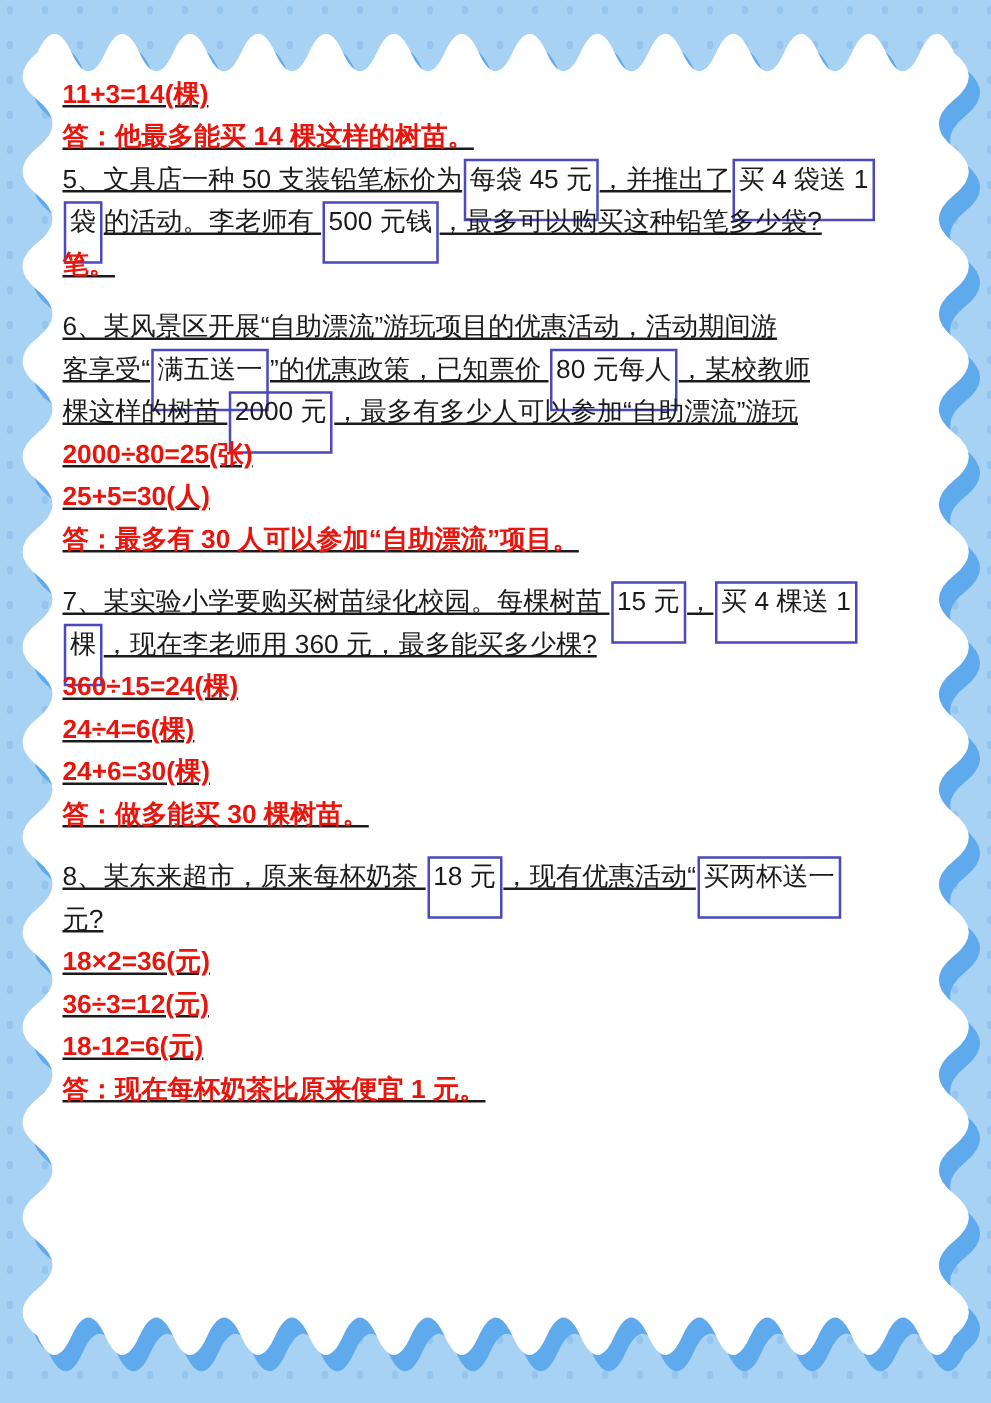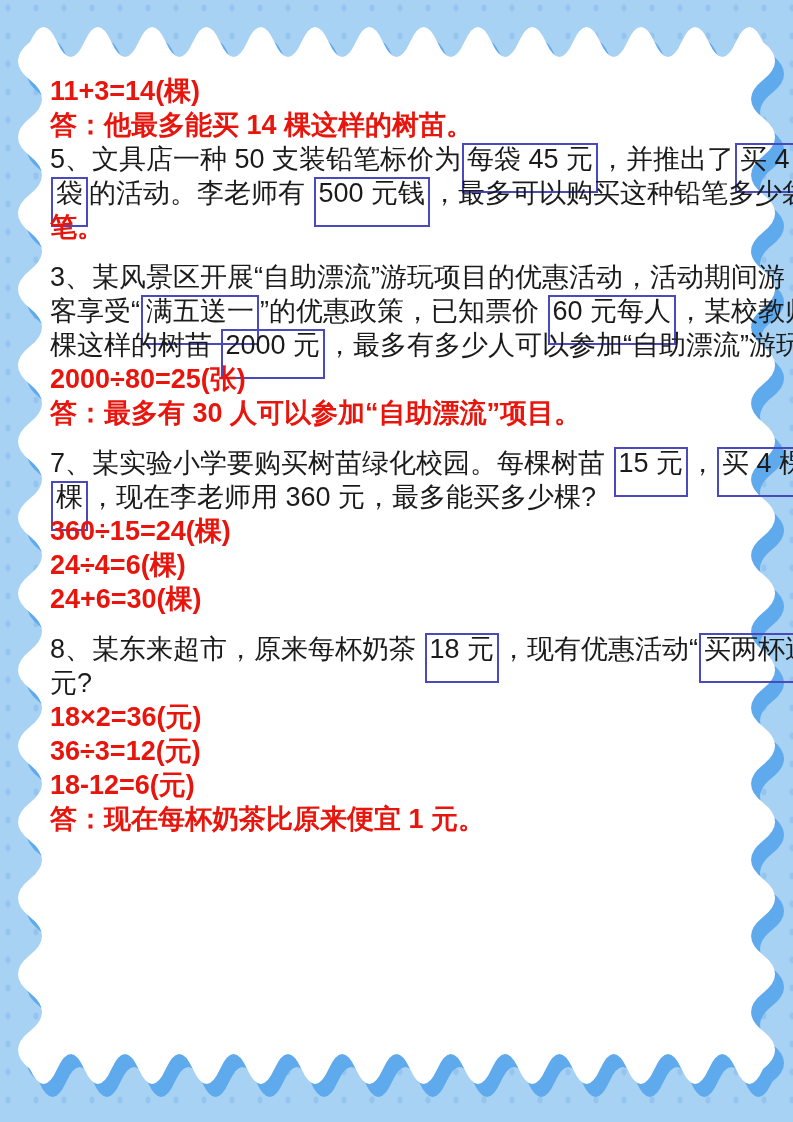--- a/index.html
+++ b/index.html
@@ -7,22 +7,22 @@
     --ink:#1b1b1b; --red:#E8150D; --box:#4A49BE;
   }
   html,body{margin:0;padding:0;}
   body{
     width:793px;height:1122px;overflow:hidden;background:var(--bg);
     font-family:"Liberation Sans","DejaVu Sans",sans-serif;
   }
   #stage{position:relative;width:793px;height:1122px;}
   #border-svg{position:absolute;left:0;top:0;width:793px;height:1122px;}
   #text-layer{
-    position:absolute;left:50px;top:74px;width:706px;
-    color:var(--ink);font-size:27px;
+    position:absolute;left:50px;top:59px;width:706px;
+    color:var(--ink);font-size:21px;text-decoration:underline;
   }
   .line{height:34px;line-height:34px;white-space:nowrap;letter-spacing:0;}
   .line.red{color:var(--red);font-weight:700;}
   .spacer{height:16px;}
   .box{
     display:inline-block;border:2px solid var(--box);
     padding:0 3px;line-height:29px;height:50px;box-sizing:border-box;
     margin:0 1px;vertical-align:baseline;
   }
   .gap-before{margin-left:54px;}
@@ -42,31 +42,33 @@
       <path transform="translate(9,13)" d="M 30 42 q 13.57 -30.00 27.15 0.00 q 13.57 30.00 27.15 0.00 q 13.57 -30.00 27.15 0.00 q 13.57 30.00 27.15 0.00 q 13.57 -30.00 27.15 0.00 q 13.57 30.00 27.15 0.00 q 13.57 -30.00 27.15 0.00 q 13.57 30.00 27.15 0.00 q 13.57 -30.00 27.15 0.00 q 13.57 30.00 27.15 0.00 q 13.57 -30.00 27.15 0.00 q 13.57 30.00 27.15 0.00 q 13.57 -30.00 27.15 0.00 q 13.57 30.00 27.15 0.00 q 13.57 -30.00 27.15 0.00 q 13.57 30.00 27.15 0.00 q 13.57 -30.00 27.15 0.00 q 13.57 30.00 27.15 0.00 q 13.57 -30.00 27.15 0.00 q 13.57 30.00 27.15 0.00 q 13.57 -30.00 27.15 0.00 q 13.57 30.00 27.15 0.00 q 13.57 -30.00 27.15 0.00 q 13.57 30.00 27.15 0.00 q 13.57 -30.00 27.15 0.00 q 13.57 30.00 27.15 0.00 q 13.57 -30.00 27.15 0.00 q 24.00 19.02 0.00 38.04 q -24.00 19.02 0.00 38.04 q 24.00 19.02 0.00 38.04 q -24.00 19.02 0.00 38.04 q 24.00 19.02 0.00 38.04 q -24.00 19.02 0.00 38.04 q 24.00 19.02 0.00 38.04 q -24.00 19.02 0.00 38.04 q 24.00 19.02 0.00 38.04 q -24.00 19.02 0.00 38.04 q 24.00 19.02 0.00 38.04 q -24.00 19.02 0.00 38.04 q 24.00 19.02 0.00 38.04 q -24.00 19.02 0.00 38.04 q 24.00 19.02 0.00 38.04 q -24.00 19.02 0.00 38.04 q 24.00 19.02 0.00 38.04 q -24.00 19.02 0.00 38.04 q 24.00 19.02 0.00 38.04 q -24.00 19.02 0.00 38.04 q 24.00 19.02 0.00 38.04 q -24.00 19.02 0.00 38.04 q 24.00 19.02 0.00 38.04 q -24.00 19.02 0.00 38.04 q 24.00 19.02 0.00 38.04 q -24.00 19.02 0.00 38.04 q 24.00 19.02 0.00 38.04 q -13.57 30.00 -27.15 0.00 q -13.57 -30.00 -27.15 0.00 q -13.57 30.00 -27.15 0.00 q -13.57 -30.00 -27.15 0.00 q -13.57 30.00 -27.15 0.00 q -13.57 -30.00 -27.15 0.00 q -13.57 30.00 -27.15 0.00 q -13.57 -30.00 -27.15 0.00 q -13.57 30.00 -27.15 0.00 q -13.57 -30.00 -27.15 0.00 q -13.57 30.00 -27.15 0.00 q -13.57 -30.00 -27.15 0.00 q -13.57 30.00 -27.15 0.00 q -13.57 -30.00 -27.15 0.00 q -13.57 30.00 -27.15 0.00 q -13.57 -30.00 -27.15 0.00 q -13.57 30.00 -27.15 0.00 q -13.57 -30.00 -27.15 0.00 q -13.57 30.00 -27.15 0.00 q -13.57 -30.00 -27.15 0.00 q -13.57 30.00 -27.15 0.00 q -13.57 -30.00 -27.15 0.00 q -13.57 30.00 -27.15 0.00 q -13.57 -30.00 -27.15 0.00 q -13.57 30.00 -27.15 0.00 q -13.57 -30.00 -27.15 0.00 q -13.57 30.00 -27.15 0.00 q -24.00 -19.02 0.00 -38.04 q 24.00 -19.02 0.00 -38.04 q -24.00 -19.02 0.00 -38.04 q 24.00 -19.02 0.00 -38.04 q -24.00 -19.02 0.00 -38.04 q 24.00 -19.02 0.00 -38.04 q -24.00 -19.02 0.00 -38.04 q 24.00 -19.02 0.00 -38.04 q -24.00 -19.02 0.00 -38.04 q 24.00 -19.02 0.00 -38.04 q -24.00 -19.02 0.00 -38.04 q 24.00 -19.02 0.00 -38.04 q -24.00 -19.02 0.00 -38.04 q 24.00 -19.02 0.00 -38.04 q -24.00 -19.02 0.00 -38.04 q 24.00 -19.02 0.00 -38.04 q -24.00 -19.02 0.00 -38.04 q 24.00 -19.02 0.00 -38.04 q -24.00 -19.02 0.00 -38.04 q 24.00 -19.02 0.00 -38.04 q -24.00 -19.02 0.00 -38.04 q 24.00 -19.02 0.00 -38.04 q -24.00 -19.02 0.00 -38.04 q 24.00 -19.02 0.00 -38.04 q -24.00 -19.02 0.00 -38.04 q 24.00 -19.02 0.00 -38.04 q -24.00 -19.02 0.00 -38.04 Z" fill="#5FA9ED"></path>
       <path d="M 30 42 q 13.57 -30.00 27.15 0.00 q 13.57 30.00 27.15 0.00 q 13.57 -30.00 27.15 0.00 q 13.57 30.00 27.15 0.00 q 13.57 -30.00 27.15 0.00 q 13.57 30.00 27.15 0.00 q 13.57 -30.00 27.15 0.00 q 13.57 30.00 27.15 0.00 q 13.57 -30.00 27.15 0.00 q 13.57 30.00 27.15 0.00 q 13.57 -30.00 27.15 0.00 q 13.57 30.00 27.15 0.00 q 13.57 -30.00 27.15 0.00 q 13.57 30.00 27.15 0.00 q 13.57 -30.00 27.15 0.00 q 13.57 30.00 27.15 0.00 q 13.57 -30.00 27.15 0.00 q 13.57 30.00 27.15 0.00 q 13.57 -30.00 27.15 0.00 q 13.57 30.00 27.15 0.00 q 13.57 -30.00 27.15 0.00 q 13.57 30.00 27.15 0.00 q 13.57 -30.00 27.15 0.00 q 13.57 30.00 27.15 0.00 q 13.57 -30.00 27.15 0.00 q 13.57 30.00 27.15 0.00 q 13.57 -30.00 27.15 0.00 q 24.00 19.02 0.00 38.04 q -24.00 19.02 0.00 38.04 q 24.00 19.02 0.00 38.04 q -24.00 19.02 0.00 38.04 q 24.00 19.02 0.00 38.04 q -24.00 19.02 0.00 38.04 q 24.00 19.02 0.00 38.04 q -24.00 19.02 0.00 38.04 q 24.00 19.02 0.00 38.04 q -24.00 19.02 0.00 38.04 q 24.00 19.02 0.00 38.04 q -24.00 19.02 0.00 38.04 q 24.00 19.02 0.00 38.04 q -24.00 19.02 0.00 38.04 q 24.00 19.02 0.00 38.04 q -24.00 19.02 0.00 38.04 q 24.00 19.02 0.00 38.04 q -24.00 19.02 0.00 38.04 q 24.00 19.02 0.00 38.04 q -24.00 19.02 0.00 38.04 q 24.00 19.02 0.00 38.04 q -24.00 19.02 0.00 38.04 q 24.00 19.02 0.00 38.04 q -24.00 19.02 0.00 38.04 q 24.00 19.02 0.00 38.04 q -24.00 19.02 0.00 38.04 q 24.00 19.02 0.00 38.04 q -13.57 30.00 -27.15 0.00 q -13.57 -30.00 -27.15 0.00 q -13.57 30.00 -27.15 0.00 q -13.57 -30.00 -27.15 0.00 q -13.57 30.00 -27.15 0.00 q -13.57 -30.00 -27.15 0.00 q -13.57 30.00 -27.15 0.00 q -13.57 -30.00 -27.15 0.00 q -13.57 30.00 -27.15 0.00 q -13.57 -30.00 -27.15 0.00 q -13.57 30.00 -27.15 0.00 q -13.57 -30.00 -27.15 0.00 q -13.57 30.00 -27.15 0.00 q -13.57 -30.00 -27.15 0.00 q -13.57 30.00 -27.15 0.00 q -13.57 -30.00 -27.15 0.00 q -13.57 30.00 -27.15 0.00 q -13.57 -30.00 -27.15 0.00 q -13.57 30.00 -27.15 0.00 q -13.57 -30.00 -27.15 0.00 q -13.57 30.00 -27.15 0.00 q -13.57 -30.00 -27.15 0.00 q -13.57 30.00 -27.15 0.00 q -13.57 -30.00 -27.15 0.00 q -13.57 30.00 -27.15 0.00 q -13.57 -30.00 -27.15 0.00 q -13.57 30.00 -27.15 0.00 q -24.00 -19.02 0.00 -38.04 q 24.00 -19.02 0.00 -38.04 q -24.00 -19.02 0.00 -38.04 q 24.00 -19.02 0.00 -38.04 q -24.00 -19.02 0.00 -38.04 q 24.00 -19.02 0.00 -38.04 q -24.00 -19.02 0.00 -38.04 q 24.00 -19.02 0.00 -38.04 q -24.00 -19.02 0.00 -38.04 q 24.00 -19.02 0.00 -38.04 q -24.00 -19.02 0.00 -38.04 q 24.00 -19.02 0.00 -38.04 q -24.00 -19.02 0.00 -38.04 q 24.00 -19.02 0.00 -38.04 q -24.00 -19.02 0.00 -38.04 q 24.00 -19.02 0.00 -38.04 q -24.00 -19.02 0.00 -38.04 q 24.00 -19.02 0.00 -38.04 q -24.00 -19.02 0.00 -38.04 q 24.00 -19.02 0.00 -38.04 q -24.00 -19.02 0.00 -38.04 q 24.00 -19.02 0.00 -38.04 q -24.00 -19.02 0.00 -38.04 q 24.00 -19.02 0.00 -38.04 q -24.00 -19.02 0.00 -38.04 q 24.00 -19.02 0.00 -38.04 q -24.00 -19.02 0.00 -38.04 Z" fill="#FFFFFF"></path>
     </svg>
   <div id="text-layer">
       <div class="line red"><span>11+3=14(棵)</span></div>
       <div class="line red"><span>答：他最多能买 14 棵这样的树苗。</span></div>
       <div class="line black"><span>5、文具店一种 50 支装铅笔标价为</span><span class="box">每袋 45 元</span><span>，并推出了</span><span class="box">买 4 袋送 1</span></div>
       <div class="line black"><span class="box">袋</span><span>的活动。李老师有 </span><span class="box">500 元钱</span><span>，最多可以购买这种铅笔多少袋?</span></div>
       <div class="line red"><span>笔。</span></div>
       <div class="spacer"></div>
-      <div class="line black"><span>3、某风景区开展“自助漂流”游玩项目的优惠活动，活动期间游</span></div>
-      <div class="line black"><span>客享受“</span><span class="box">满五送一</span><span>”的优惠政策，已知票价 </span><span class="box">60 元每人</span><span>，某校教师</span></div>
+      <div class="line black"><span>6、某风景区开展“自助漂流”游玩项目的优惠活动，活动期间游</span></div>
+      <div class="line black"><span>客享受“</span><span class="box">满五送一</span><span>”的优惠政策，已知票价 </span><span class="box">80 元每人</span><span>，某校教师</span></div>
       <div class="line black"><span>棵这样的树苗 </span><span class="box">2000 元</span><span>，最多有多少人可以参加“自助漂流”游玩</span></div>
       <div class="line red"><span>2000÷80=25(张)</span></div>
+      <div class="line red"><span>25+5=30(人)</span></div>
       <div class="line red"><span>答：最多有 30 人可以参加“自助漂流”项目。</span></div>
       <div class="spacer"></div>
       <div class="line black"><span>7、某实验小学要购买树苗绿化校园。每棵树苗 </span><span class="box">15 元</span><span>，</span><span class="box">买 4 棵送 1</span></div>
       <div class="line black"><span class="box">棵</span><span>，现在李老师用 360 元，最多能买多少棵?</span></div>
       <div class="line red"><span>360÷15=24(棵)</span></div>
       <div class="line red"><span>24÷4=6(棵)</span></div>
       <div class="line red"><span>24+6=30(棵)</span></div>
+      <div class="line red"><span>答：做多能买 30 棵树苗。</span></div>
       <div class="spacer"></div>
       <div class="line black"><span>8、某东来超市，原来每杯奶茶 </span><span class="box">18 元</span><span>，现有优惠活动“</span><span class="box">买两杯送一</span></div>
       <div class="line black"><span>元?</span></div>
       <div class="line red"><span>18×2=36(元)</span></div>
       <div class="line red"><span>36÷3=12(元)</span></div>
       <div class="line red"><span>18-12=6(元)</span></div>
       <div class="line red"><span>答：现在每杯奶茶比原来便宜 1 元。</span></div>
     </div>
 </div>
 

